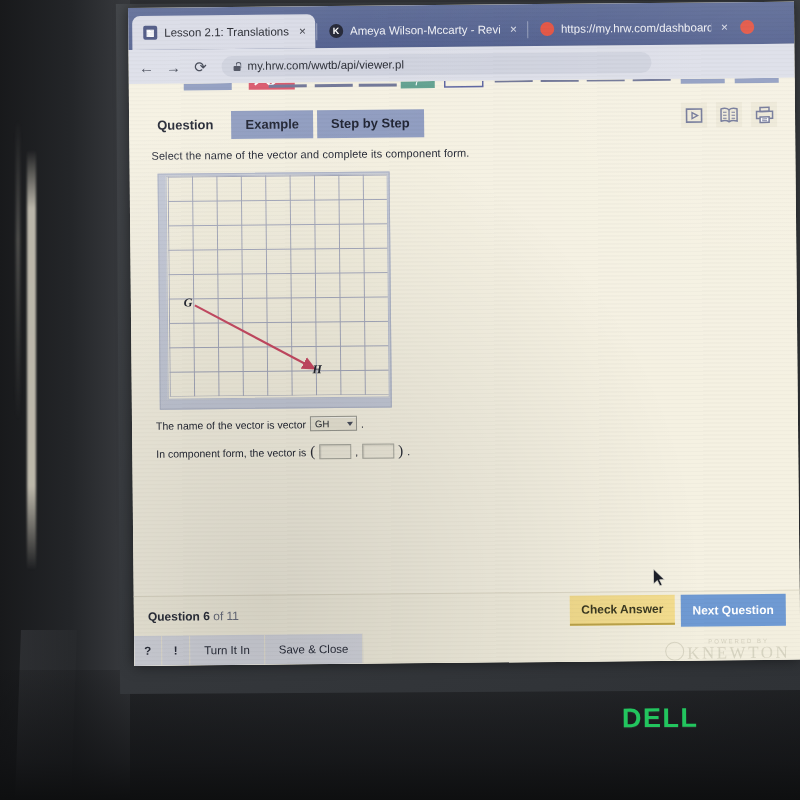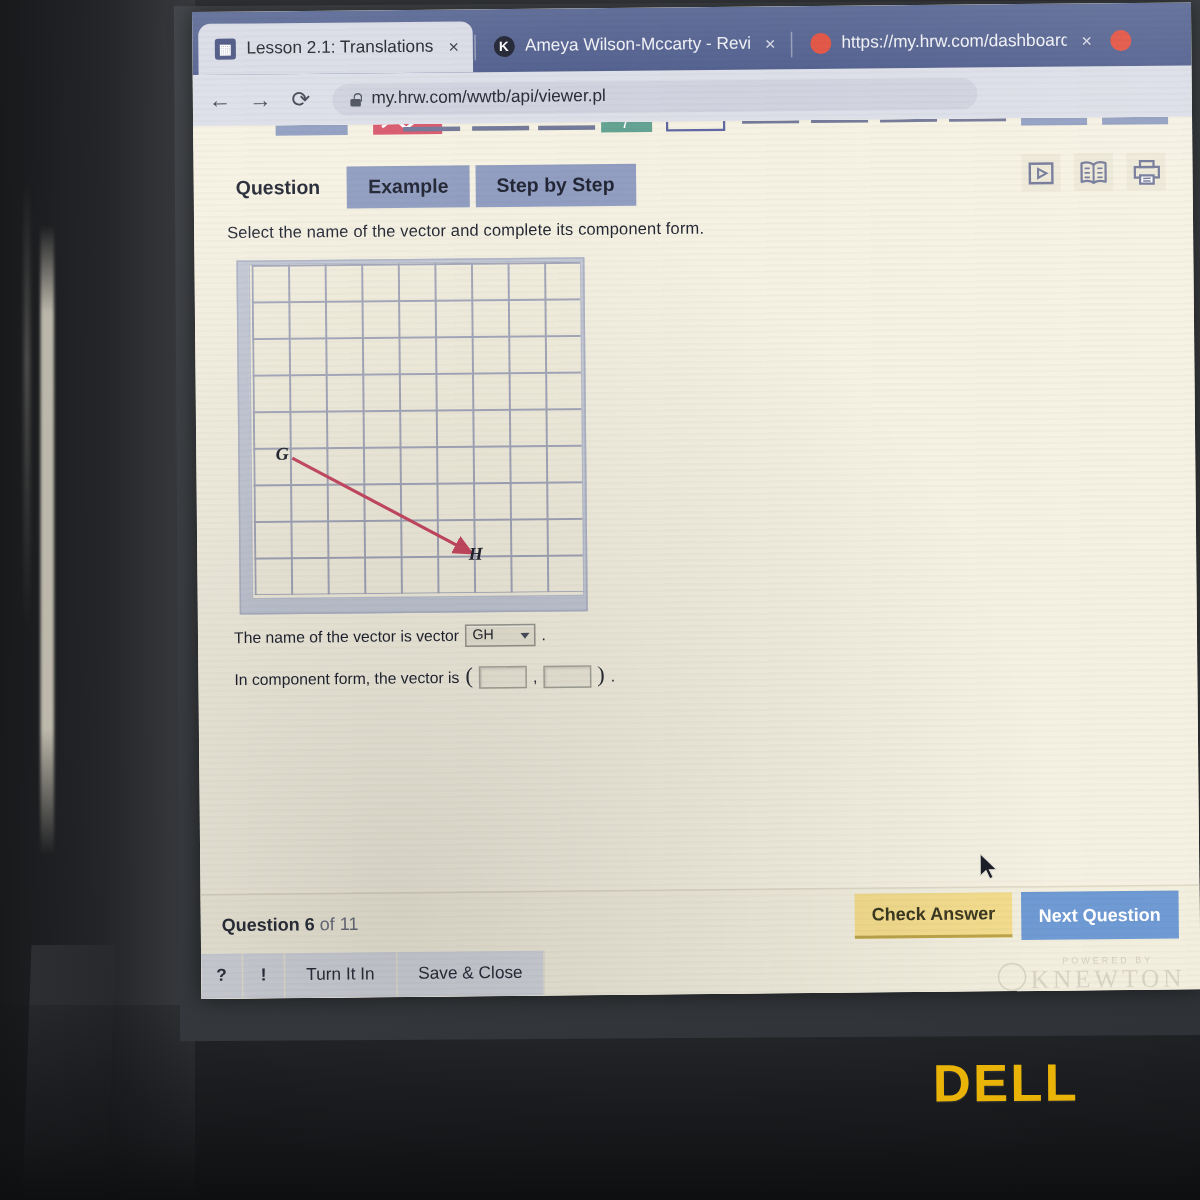--- a/index.html
+++ b/index.html
@@ -63,24 +63,24 @@
     position: absolute;
     left: 118px; top: 2px;
     width: 690px; height: 690px;
     background: linear-gradient(160deg, #44474b 0%, #3a3d41 40%, #2f3236 100%);
     transform: rotate(-0.35deg);
   }
   .dell-logo {
     position: absolute;
     left: 622px; top: 703px;
     font-family: "Liberation Sans", sans-serif;
-    font-size: 35px;
+    font-size: 27px;
     font-weight: 700;
     letter-spacing: 1.5px;
-    color: #eab308;
+    color: #22c55e;
     text-shadow: 0 1px 0 rgba(255,255,255,.07);
     transform: rotate(-0.4deg);
   }
 
   
   .screen {
     position: absolute;
     left: 128px; top: 8px;
     width: 666px; height: 658px;
     transform: rotate(-0.55deg);

